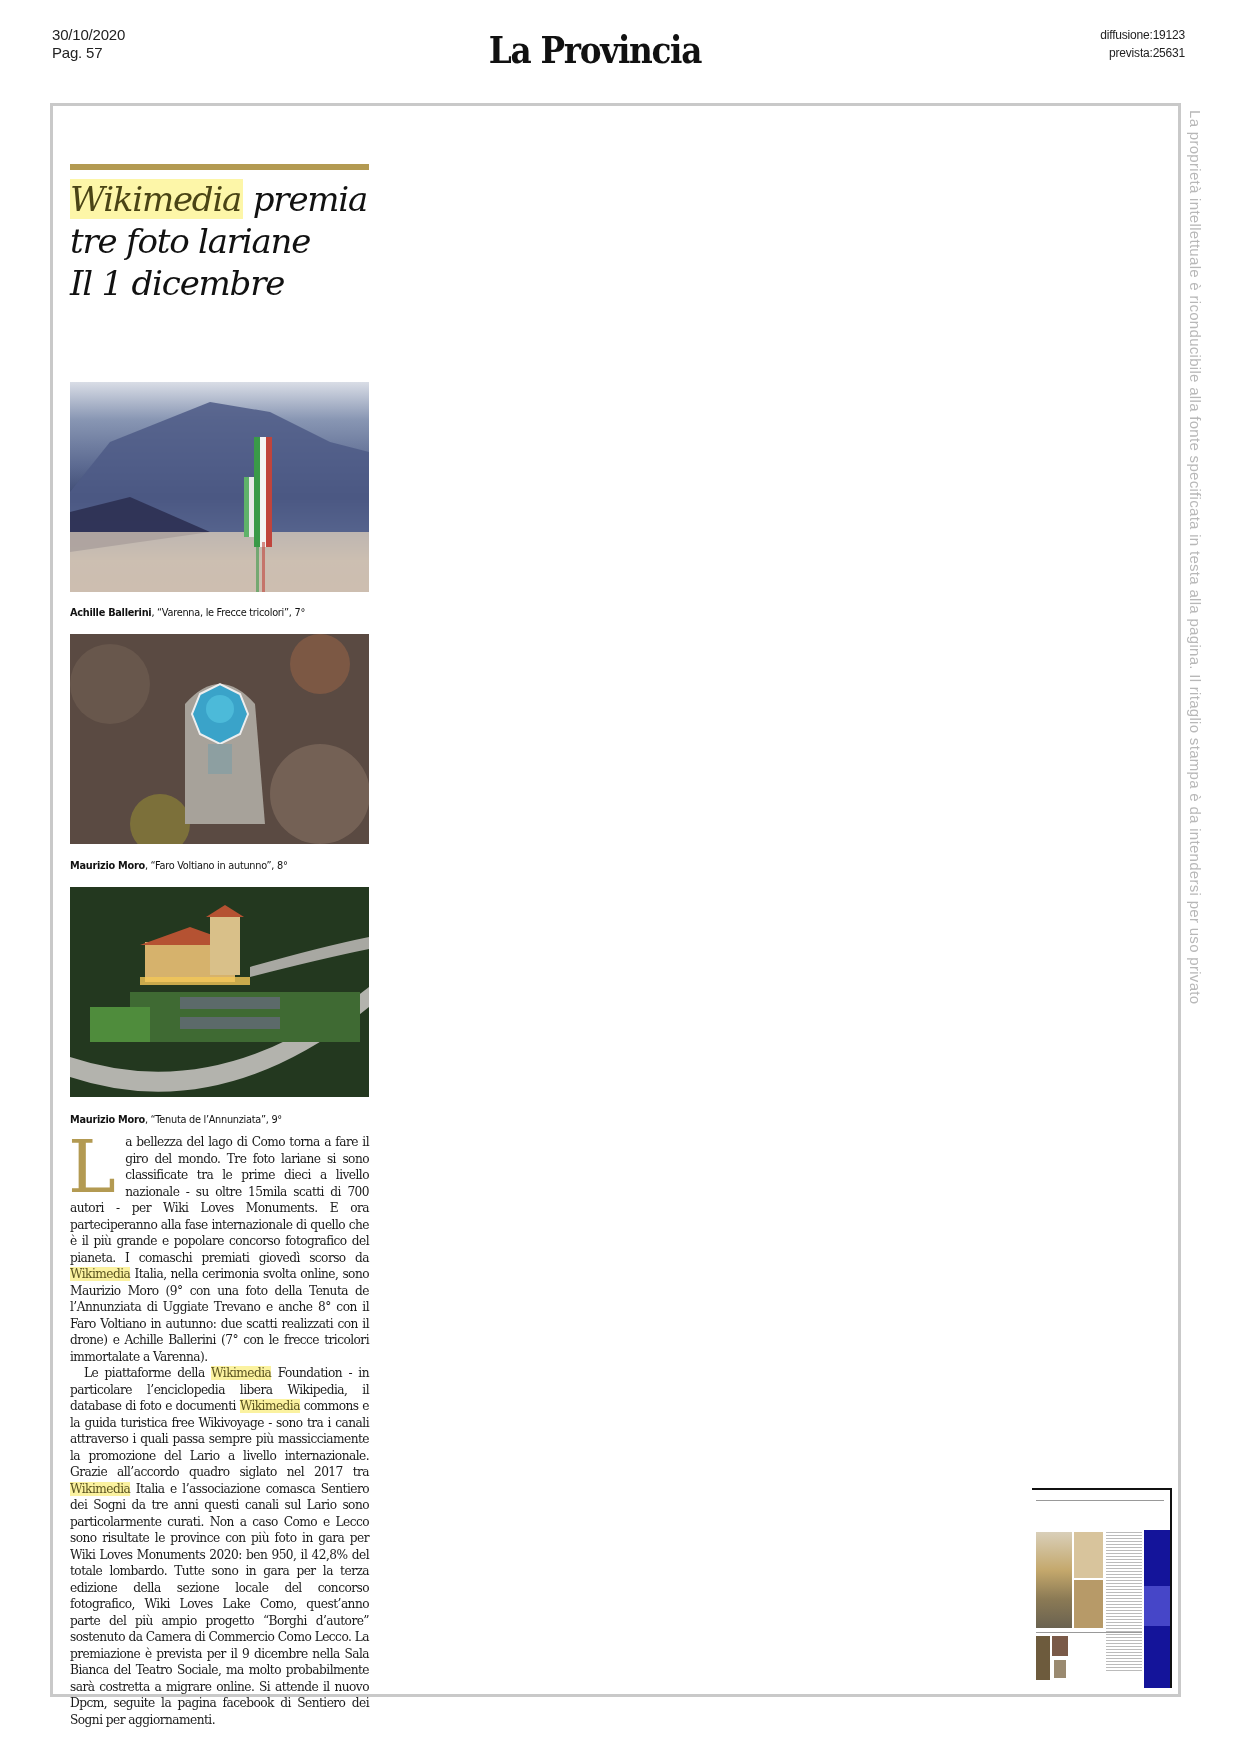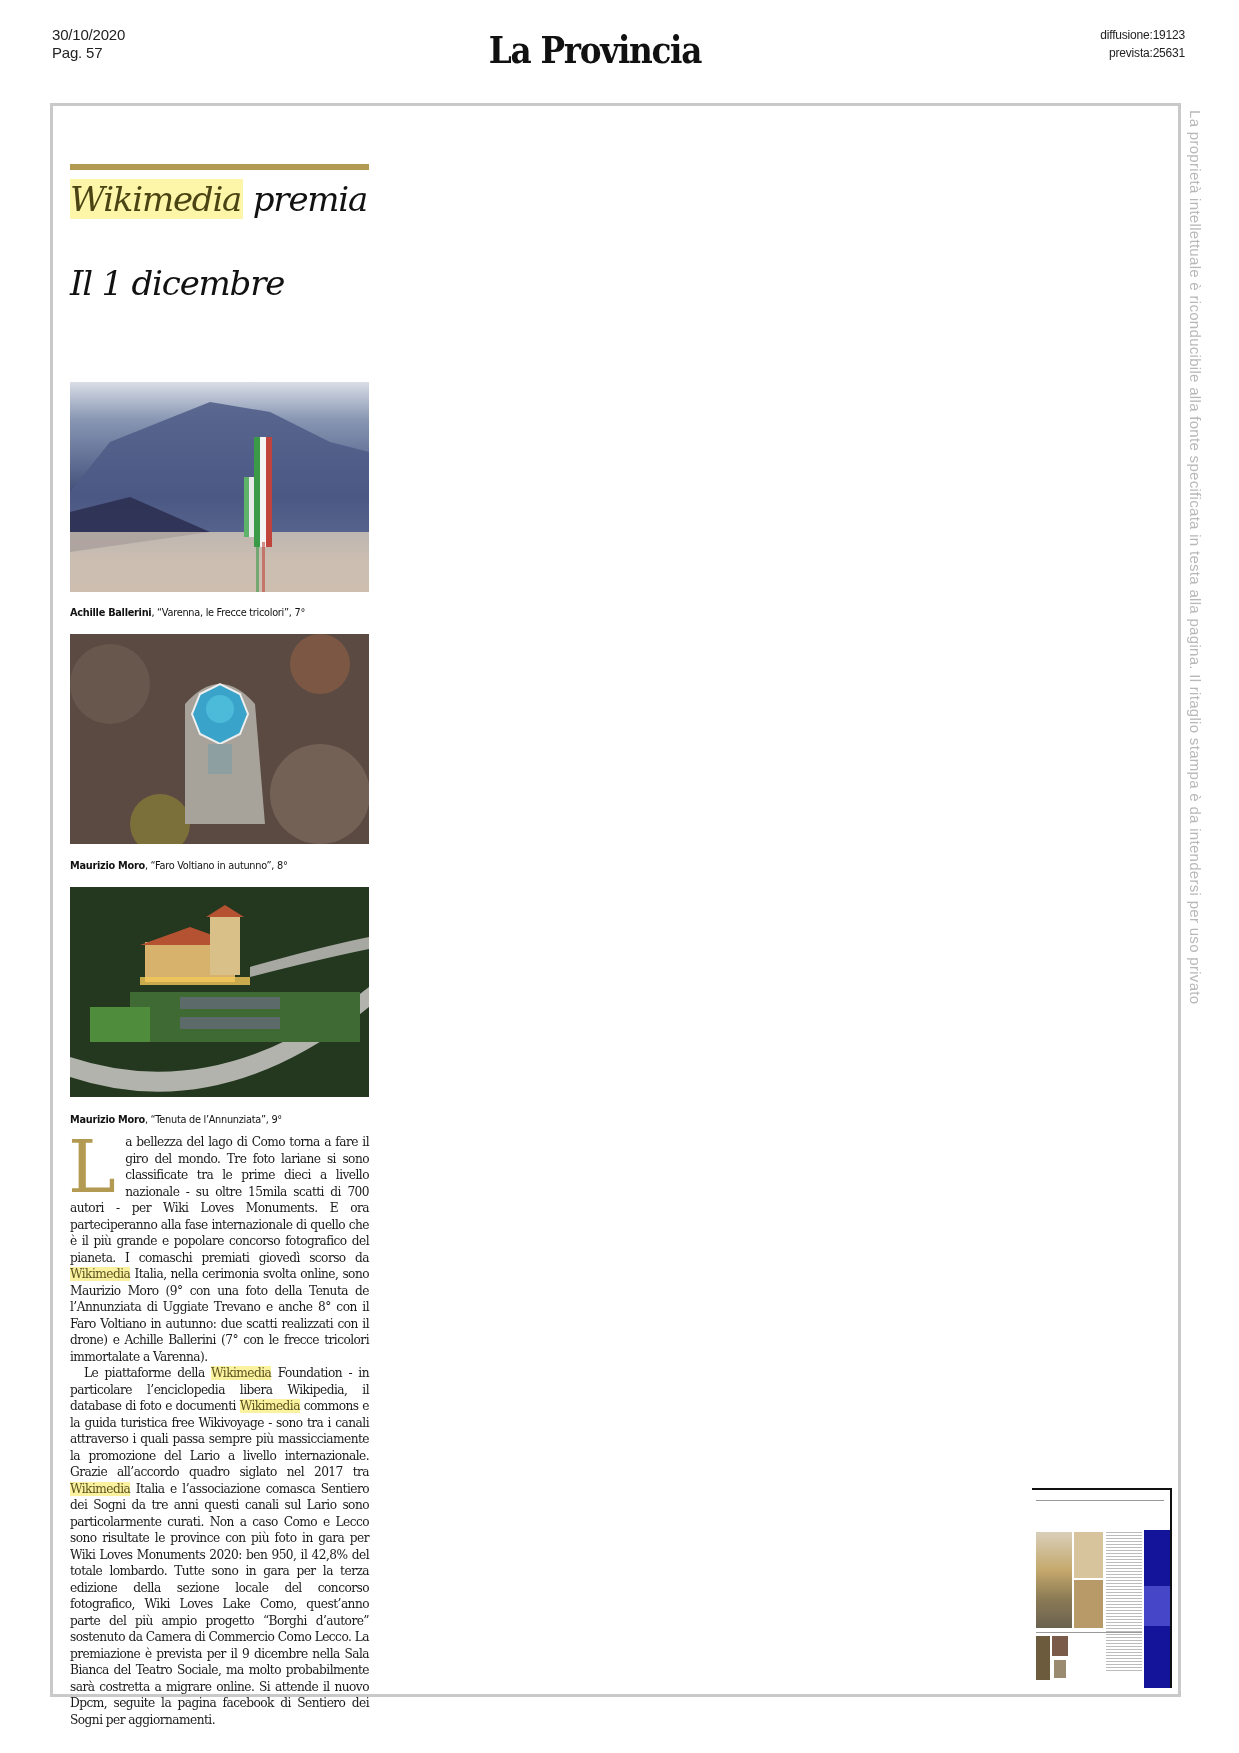--- a/index.html
+++ b/index.html
@@ -68,21 +68,21 @@
 
 <div class="watermark">
   <span>La proprietà intellettuale è riconducibile alla fonte specificata in testa alla pagina. Il ritaglio stampa è da intendersi per uso privato</span>
 </div>
 
 <div class="article">
   <div class="gold-rule"></div>
 
   <h1 class="headline" style="margin-bottom:0;font-weight:normal;">
     <span class="hl">Wikimedia</span><span> premia</span><br>
-    <br>
+    <span>tre foto lariane</span><br>
     <span>Il 1 dicembre</span><br>
   </h1>
 
   <div class="photo p1">
     <svg width="299" height="210" viewBox="0 0 299 210">
       <polygon points="0,110 40,60 90,40 140,20 200,30 260,60 299,70 299,150 0,150" fill="#4d5a86" opacity="0.85"></polygon>
       <polygon points="0,130 60,115 140,150 0,170" fill="#2c3052" opacity="0.9"></polygon>
       <rect x="0" y="150" width="299" height="60" fill="#cdbfb2" opacity="0.8"></rect>
       <rect x="184" y="55" width="6" height="110" fill="#3a9a48"></rect>
       <rect x="190" y="55" width="6" height="110" fill="#f4f4f4"></rect>

